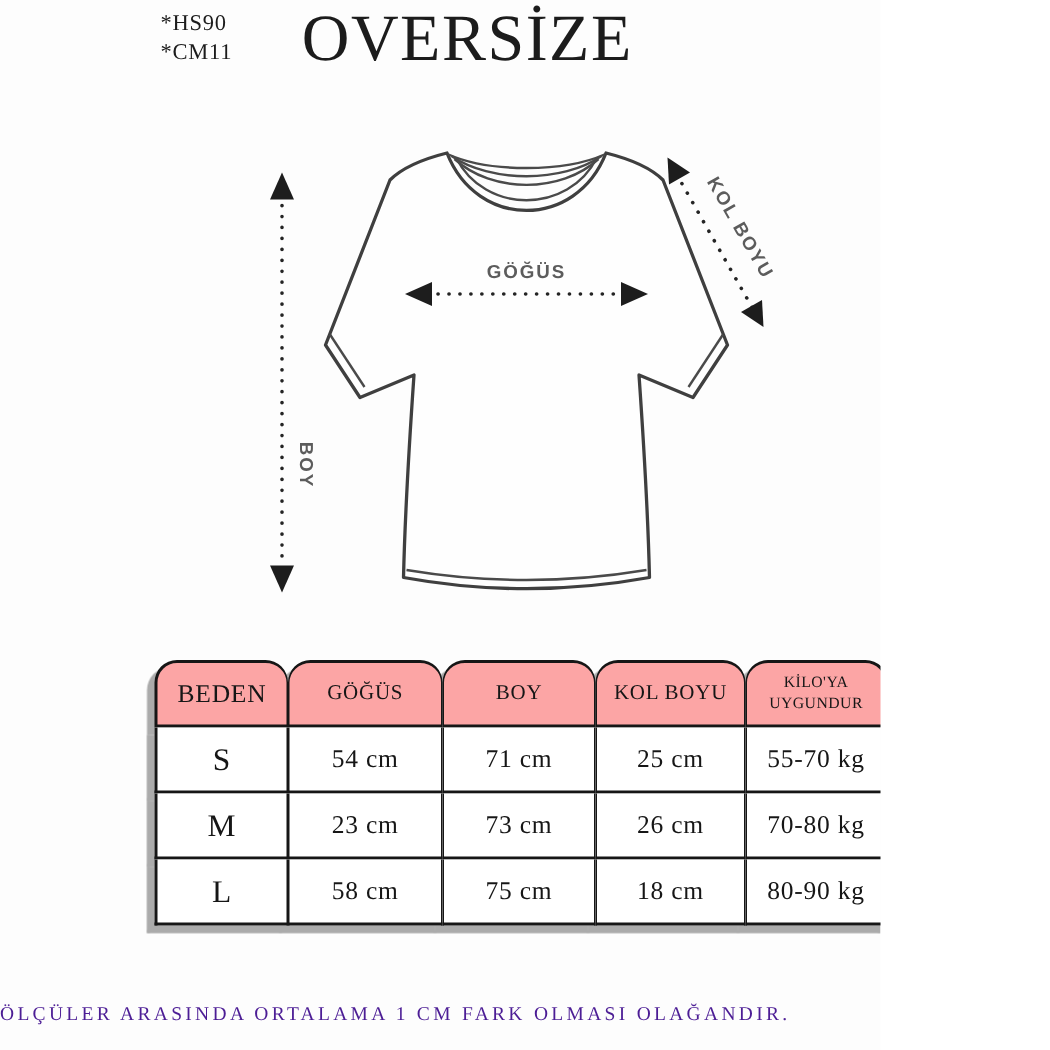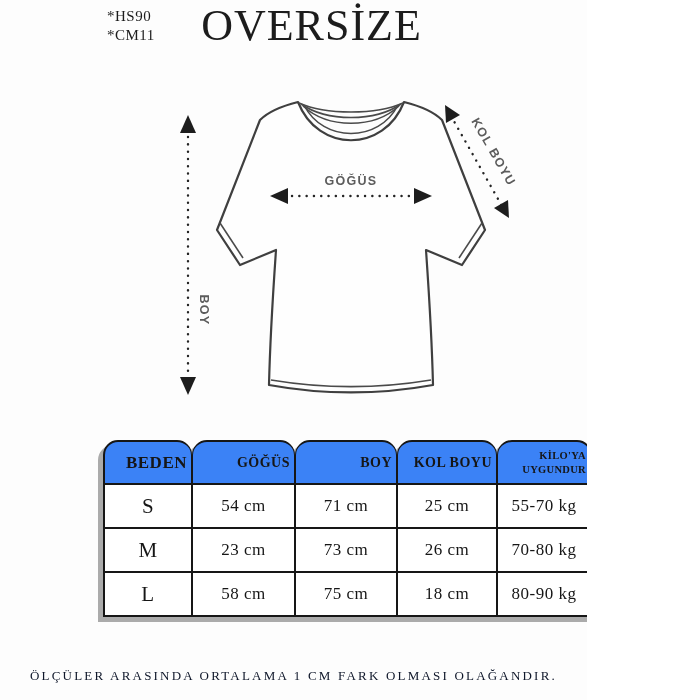--- a/index.html
+++ b/index.html
@@ -24,39 +24,38 @@
     font-family:"Liberation Sans","DejaVu Sans",sans-serif;
     font-size:12.5px; font-weight:700; letter-spacing:1.3px; fill:#5c5c5c;
   }
 
   .table-wrap { position:absolute; left:103px; top:440px; filter:drop-shadow(-5px 5px 0 #ababab); }
   table.size-table {
     border-collapse:separate; border-spacing:0; table-layout:fixed; width:489px;
     background:transparent; text-align:center; color:#161616;
   }
   .size-table th {
-    background:#3b82f6; height:45px; vertical-align:middle; font-weight:700; font-size:14px;
+    background:#fca5a5; height:45px; vertical-align:middle; font-weight:400; font-size:14px;
     letter-spacing:0.5px; padding:0 4px;
     border:2px solid #161616; border-left-width:1px; border-right-width:1px;
     border-radius:15px 15px 0 0;
-    text-align:right;
   }
   .size-table th:first-child { border-left-width:2px; font-size:17px; }
   .size-table th:last-child  { border-right-width:2px; }
   .size-table th.small { font-size:10.5px; line-height:1.3; letter-spacing:0.3px; }
   .size-table td {
     background:#fff; height:44px; vertical-align:middle; font-size:17px; letter-spacing:0.5px;
     border-style:solid; border-color:#161616; border-width:0 1px 2px 1px;
   }
   .size-table td:first-child { border-left-width:2px; font-size:21px; }
   .size-table td:last-child  { border-right-width:2px;margin-top:19px; }
 
   .footnote {
-    position:absolute; top:668px; left:0; right:0; text-align:center;
-    font-size:13px; letter-spacing:2.2px; color:#0f172a; white-space:nowrap;
+    position:absolute; top:668px; left:0; right:0; 
+    font-size:13px; letter-spacing:2.2px; color:#4c1d95; white-space:nowrap;
   }
 </style>
 </head>
 <body>
 
 <div class="canvas">
 
   <div class="codes">
     <div>*HS90</div>
     <div>*CM11</div>

